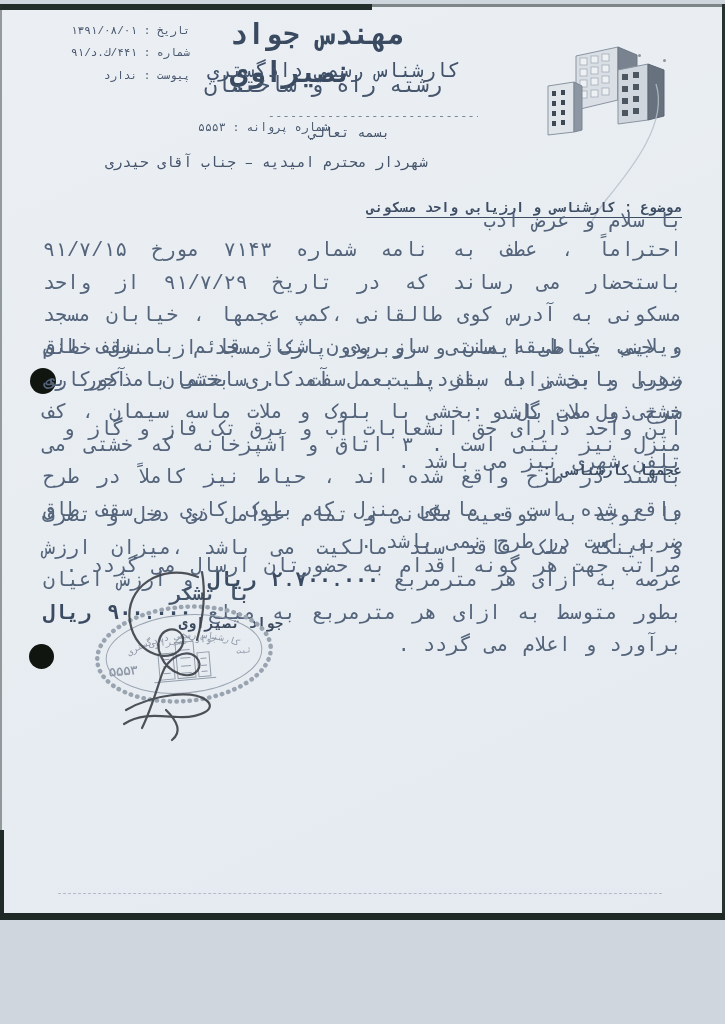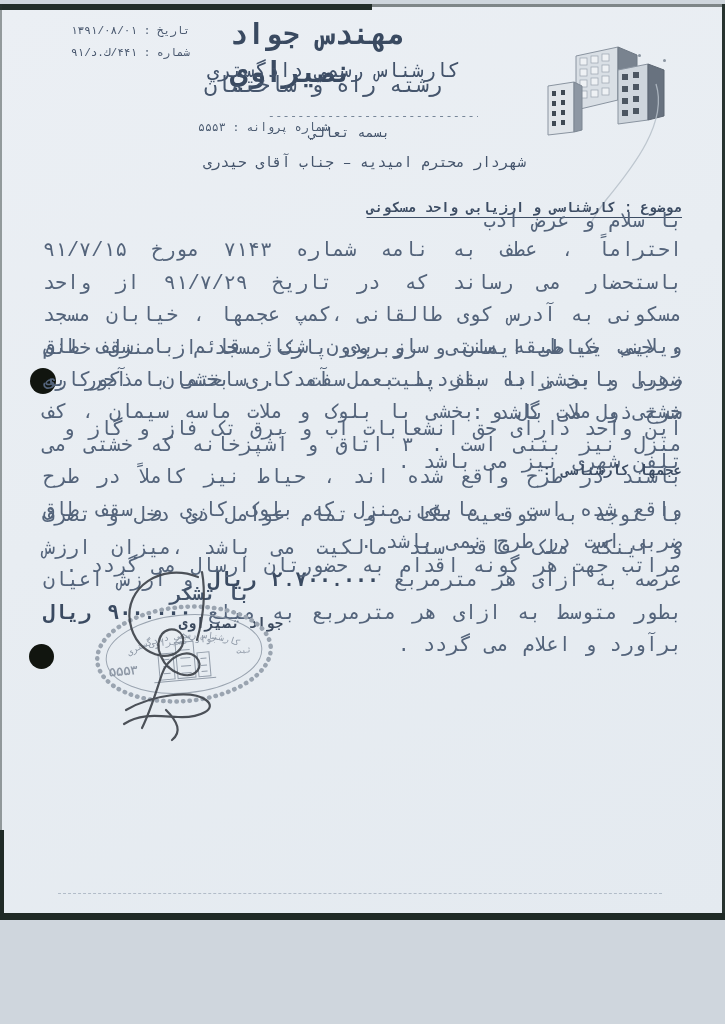--- a/index.html
+++ b/index.html
@@ -31,21 +31,21 @@
   
   .lh{text-align:left;color:#3f4f66;}
   .lh-name{left:230px;top:14px;width:282px;font-size:29px;line-height:38px;font-weight:bold;color:#3a4a61;}
   .lh-title{left:207px;top:54px;width:280px;font-size:20px;line-height:27px;color:#42526a;}
   .lh-field{left:204px;top:72px;width:280px;font-size:22px;line-height:22px;color:#46566d;}
   .lh-license{left:198px;top:102px;width:280px;font-size:11.5px;line-height:15px;color:#4b5b71;}
   .lh-sep{left:268px;top:101px;width:210px;font-size:11px;letter-spacing:.8px;color:#66768a;text-align:center;white-space:nowrap;overflow:hidden;direction:ltr;}
   .besmeleh{left:290px;top:120px;width:100px;font-size:13.5px;color:#44546b;}
 
   
-  .addressee{left:43px;top:150px;width:639px;padding-left:62px;box-sizing:border-box;font-size:14.5px;color:#44546b;text-align:center;padding-right:58px;}
+  .addressee{left:43px;top:150px;width:639px;padding-left:62px;box-sizing:border-box;font-size:14.5px;color:#44546b;text-align:left;padding-right:58px;}
   .subject{left:43px;top:195px;width:639px;font-size:13.8px;font-weight:bold;color:#3d4d64;text-align:right;text-decoration:underline;text-underline-offset:5px;}
   .body-text{left:43px;width:639px;font-size:20px;line-height:32.5px;text-align:justify;color:#54647b;word-spacing:1.5px;}
   .one-line{text-align:right;}
   .salutation{top:202px;}
   .para1{top:231px;}
   .para2{top:328px;}
   .utilities{top:410px;}
   .concl-head{top:451px;font-weight:bold;font-size:14.2px;color:#3c4c63;text-align:right;}
   .conclusion{top:496px;}
   .conclusion b{color:#3a4a61;}
@@ -81,20 +81,21 @@
   <div class="edge edge-bottom"></div>
   <div class="edge edge-left"></div>
   <div class="edge edge-left-bottom"></div>
 
   <div class="hole hole1"></div>
   <div class="hole hole2"></div>
 
   <div class="abs meta-block">
     <div>تاریخ : ۱۳۹۱/۰۸/۰۱</div>
     <div>شماره : ۴۴۱/ك.د/۹۱</div>
+    <div class="attach">پیوست : ندارد</div>
   </div>
 
   <div class="abs lh lh-name">مهندس جواد نصيراوي</div>
   <div class="abs lh lh-title">كارشناس رسمي دادگستري</div>
   <div class="abs lh lh-field">رشته راه و ساختمان</div>
   <div class="abs lh lh-license" style="top:116px;left:198px;">شماره پروانه : ۵۵۵۳</div>
   <div class="abs lh-sep" style="top:106px;">----------------------------------------</div>
   <div class="abs besmeleh">بسمه تعالي</div>
 
   <svg class="abs" style="left:540px;top:36px;" width="132" height="104" viewBox="0 0 132 104">

